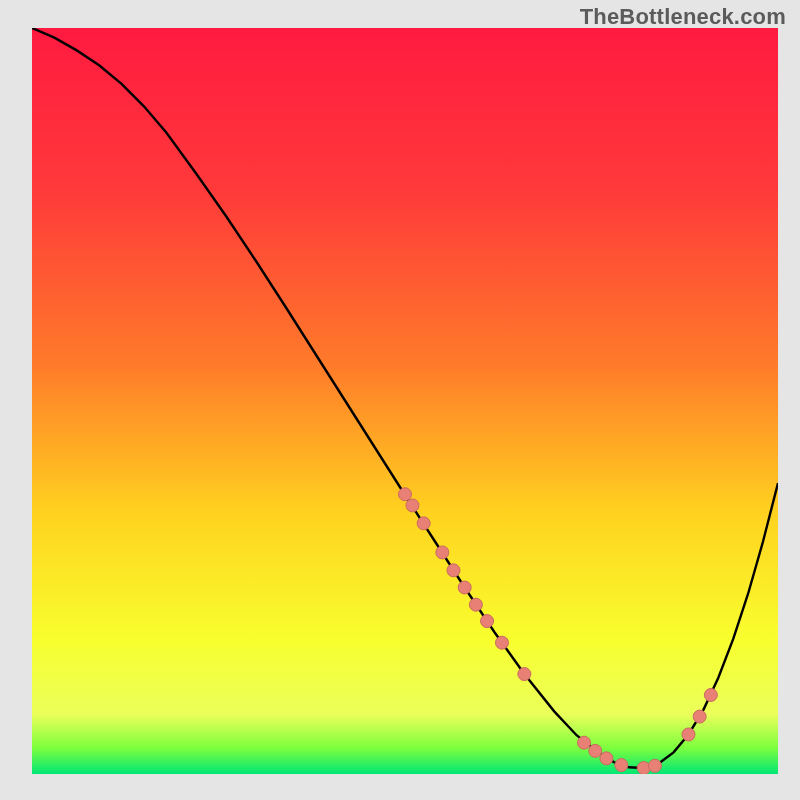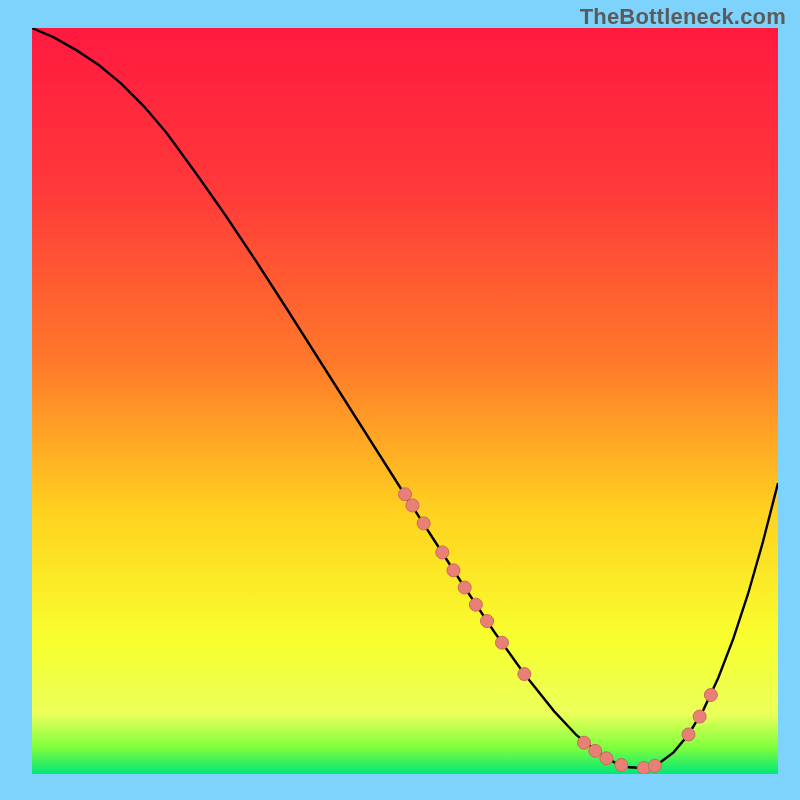--- a/index.html
+++ b/index.html
@@ -7,21 +7,21 @@
     padding: 0;
     width: 800px;
     height: 800px;
     background: #000000;
     font-family: Arial, Helvetica, sans-serif;
   }
   .stage {
     position: relative;
     width: 800px;
     height: 800px;
-    background: #7dd3fc;
+    background: #e5e5e5;
   }
   .watermark {
     position: absolute;
     top: 4px;
     right: 14px;
     font-size: 22px;
     font-weight: bold;
     color: #5b5b5b;
     letter-spacing: 0.2px;
     z-index: 20;

